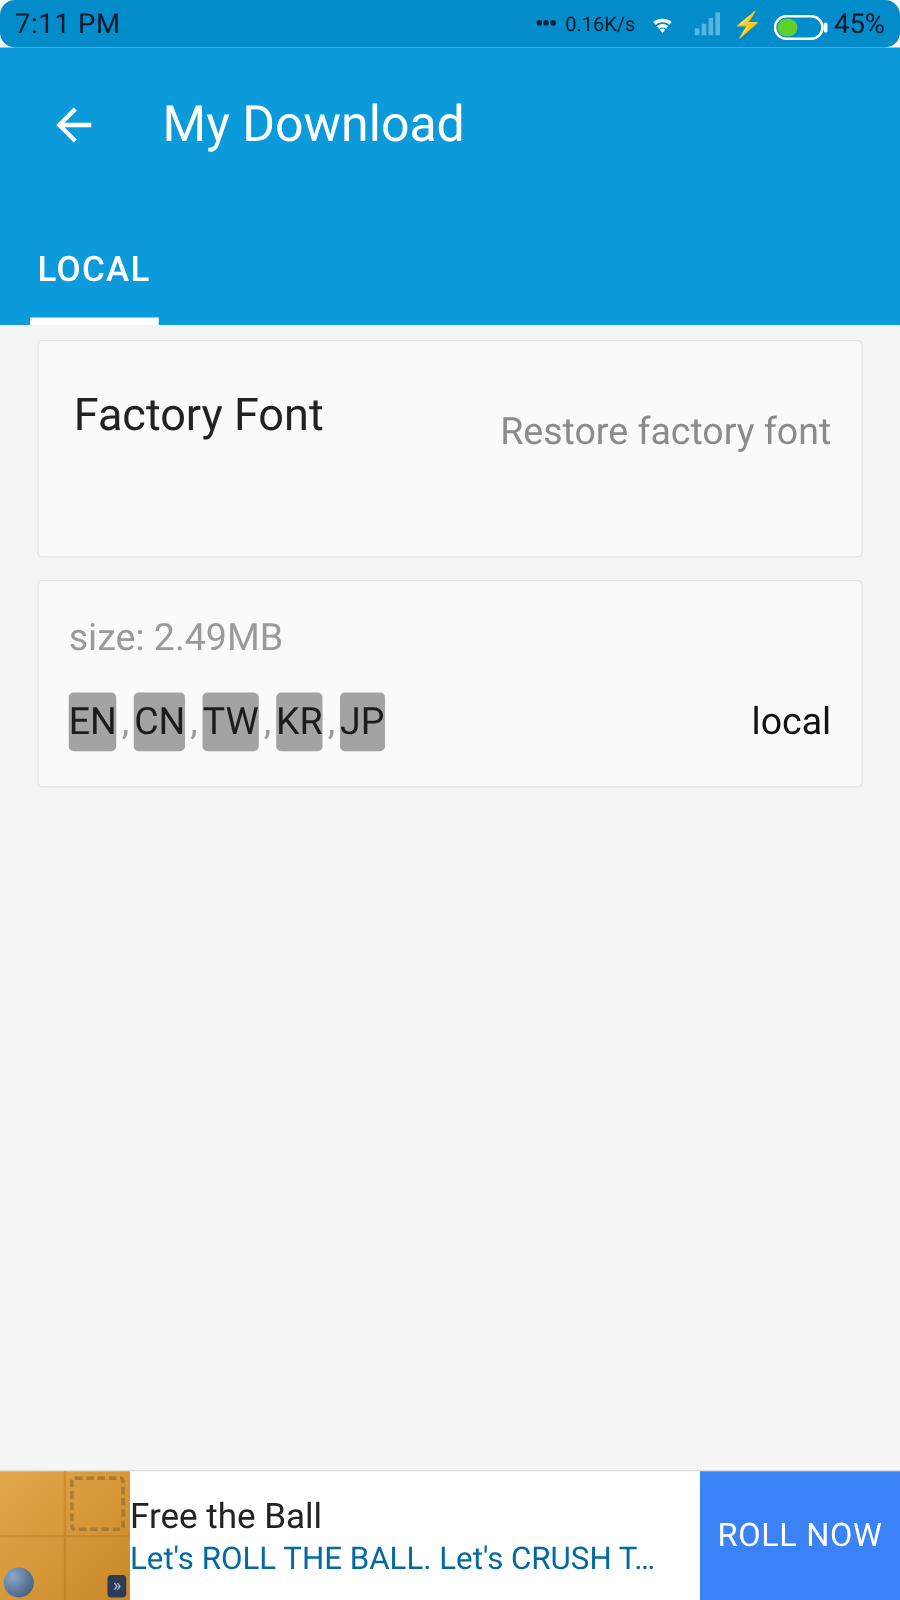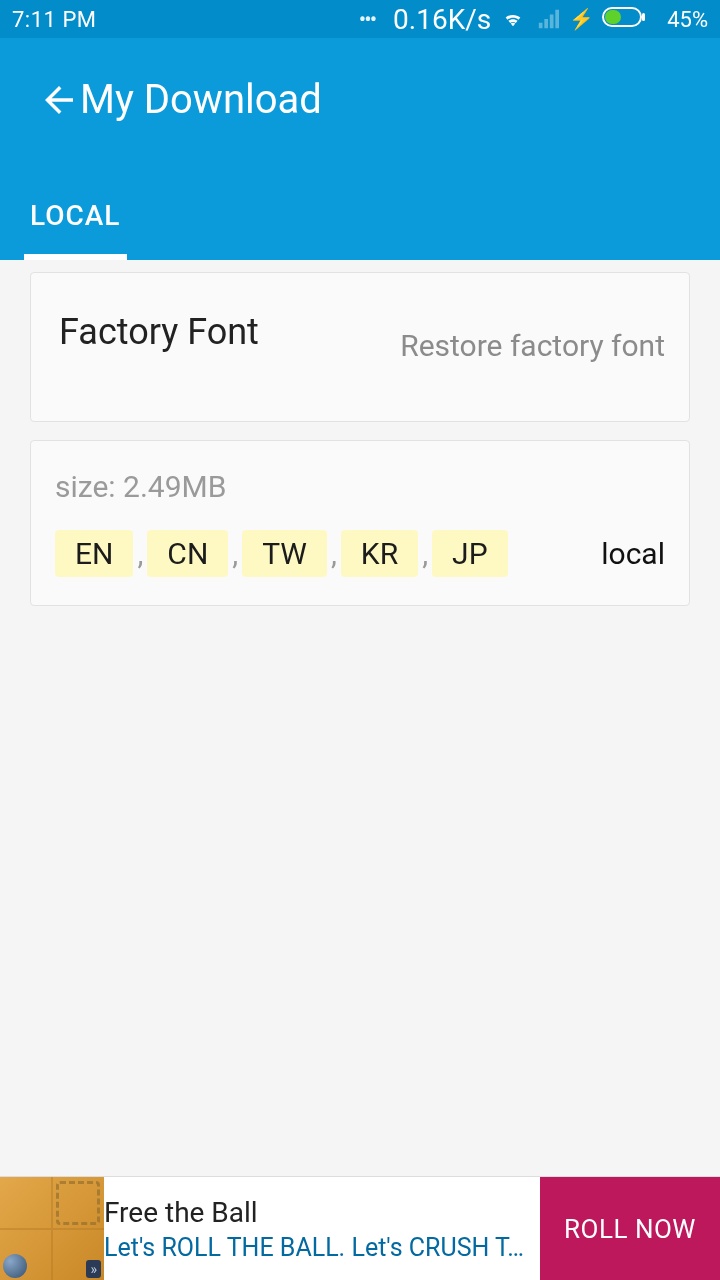--- a/index.html
+++ b/index.html
@@ -1,48 +1,50 @@
 <!DOCTYPE html>
 <html><head>
 <meta charset="utf-8">
 <style>
   * { margin: 0; padding: 0; box-sizing: border-box; }
   html, body { width: 720px; height: 1280px; font-family: Roboto, Arial, sans-serif; overflow: hidden; background: #f5f5f5; }
   
   .status-bar {
     height: 38px;
     background: #028dca;
-    color: #ffffff;
+    color: #0f172a;
     display: flex;
     justify-content: space-between;
     align-items: center;
     padding: 0 12px;
     font-size: 22px;
+    border-radius: 12px;
   }
   .status-left { font-weight: 400; letter-spacing: 0.5px; }
   .status-right { display: flex; align-items: center; gap: 8px; }
   .dots { font-size: 22px; letter-spacing: -2px; opacity: 0.9; }
-  .speed { font-size: 28px; margin-left: 10px; }
+  .speed { font-size: 16px; }
   .wifi-svg { width: 28px; height: 22px; }
   .signal-svg { width: 26px; height: 22px; opacity: 0.35; }
   .bolt { font-size: 20px; }
-  .battery-wrap { display: flex; align-items: flex-start; gap: 21px; }
+  .battery-wrap { display: flex; align-items: flex-end; gap: 4px; }
   .battery-svg { width: 44px; height: 20px; }
   .batt-pct { font-size: 22px; }
 
   .app-header {
     background: #0b9bda;
     height: 222px;
     color: #fff;
     position: relative;
   }
   .toolbar {
     display: flex;
     align-items: center;
     padding: 38px 0 0 38px;
+    gap: 50px;
   }
   .back-arrow { width: 42px; height: 42px; }
   .title {
     font-size: 40px;
     font-weight: 400;
   }
   .tabs {
     position: absolute;
     bottom: 0;
     left: 0;
@@ -67,21 +69,21 @@
     padding: 12px 30px 0 30px;
     background: #f5f5f5;
   }
   .card {
     background: #fafafa;
     border: 1px solid #e2e2e2;
     border-radius: 4px;
     margin-bottom: 18px;
     padding: 28px 24px 28px 24px;
   }
-  .card-1 { height: 150px; padding-left: 28px; }
+  .card-1 { height: 174px; padding-left: 28px; }
   .card-row {
     display: flex;
     justify-content: space-between;
     align-items: center;
   }
   .factory-title {
     font-size: 36px;
     color: #222;
     font-weight: 400;
   }
@@ -100,24 +102,24 @@
     color: #9a9a9a;
   }
   .lang-row {
     display: flex;
     justify-content: space-between;
     align-items: center;
     margin-top: 26px;
   }
   .langs { display: flex; align-items: center; }
   .lang-chip {
-    background: #fef9c3;
+    background: #a3a3a3;
     color: #1c1c1c;
     font-size: 30px;
-    padding: 6px 20px;
+    padding: 6px 0;
     border-radius: 4px;
   }
   .comma {
     font-size: 30px;
     color: #9a9a9a;
     margin: 0 4px;
   }
   .local-text {
     font-size: 30px;
     color: #111;
@@ -189,23 +191,23 @@
     margin-bottom: 4px;
   }
   .ad-sub {
     font-size: 25px;
     color: #0369a1;
     white-space: nowrap;
     overflow: hidden;
     text-overflow: ellipsis;
   }
   .ad-btn {
-    width: 180px;
+    width: 160px;
     height: 104px;
-    background: #be185d;
+    background: #3b82f6;
     color: #fff;
     font-size: 26px;
     display: flex;
     align-items: center;
     justify-content: center;
     letter-spacing: 0.5px;
   }
 </style>
 </head>
 <body>

